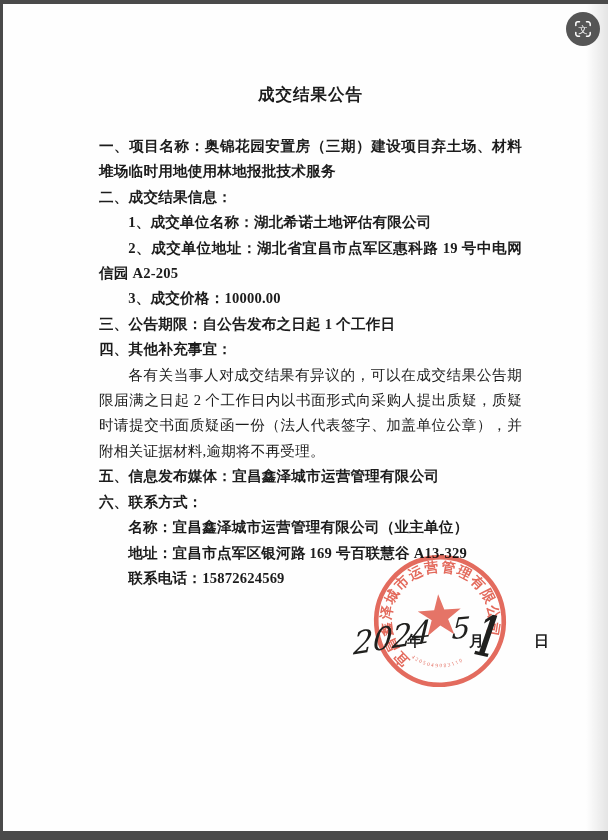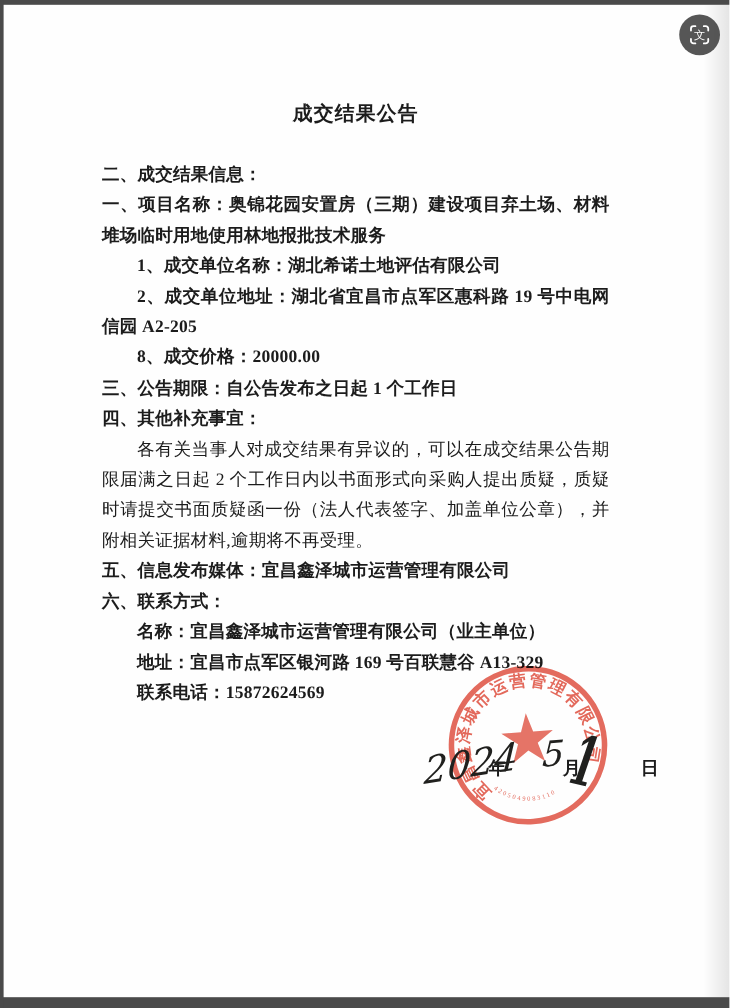--- a/index.html
+++ b/index.html
@@ -3,21 +3,21 @@
 <meta charset="utf-8">
 <style>
   html,body{margin:0;padding:0;}
   body{width:608px;height:840px;overflow:hidden;background:#fff;
        font-family:"Liberation Serif","DejaVu Serif",serif;}
   .page{position:relative;width:608px;height:840px;box-sizing:border-box;
         background:#fefefe;color:#1c1c1c;
         border-top:4px solid #4a4a4a;border-left:3px solid #4a4a4a;border-bottom:9px solid #4a4a4a;}
   .edge-shadow{position:absolute;top:0;right:0;width:22px;height:100%;
         background:linear-gradient(to left, rgba(0,0,0,0.10), rgba(0,0,0,0));pointer-events:none;}
-  .content{position:absolute;left:82px;top:0;width:423px;padding-top:78px;
+  .content{position:absolute;left:96px;top:0;width:423px;padding-top:78px;
         font-size:14.6px;line-height:25.4px;letter-spacing:0.2px;}
   h1.doc-title{font-size:16.5px;line-height:25px;font-weight:bold;text-align:center;
         margin:0 0 27px 0;letter-spacing:1px;}
   .content p{margin:0;}
   .b{font-weight:bold;}
   .ind{text-indent:2em;}
   .just{text-align:justify;}
   
   .stamp{position:absolute;left:365px;top:545px;width:144px;height:144px;
         transform:rotate(-4deg);opacity:0.88;mix-blend-mode:multiply;}
@@ -37,25 +37,25 @@
         background:rgba(72,72,72,0.92);display:flex;align-items:center;justify-content:center;
         cursor:pointer;z-index:10;}
 </style>
 </head>
 <body>
 
 <div class="page">
 
   <div class="content">
     <h1 class="doc-title">成交结果公告</h1>
+    <p class="b just">一、项目名称：奥锦花园安置房（三期）建设项目弃土场、材料堆场临时用地使用林地报批技术服务</p>
     <p class="b">二、成交结果信息：</p>
-    <p class="b just">一、项目名称：奥锦花园安置房（三期）建设项目弃土场、材料堆场临时用地使用林地报批技术服务</p>
     <p class="b ind">1、成交单位名称：湖北希诺土地评估有限公司</p>
     <p class="b ind just">2、成交单位地址：湖北省宜昌市点军区惠科路 19 号中电网信园 A2-205</p>
-    <p class="b ind">8、成交价格：20000.00</p>
+    <p class="b ind">3、成交价格：10000.00</p>
     <p class="b">三、公告期限：自公告发布之日起 1 个工作日</p>
     <p class="b">四、其他补充事宜：</p>
     <p class="ind just">各有关当事人对成交结果有异议的，可以在成交结果公告期限届满之日起 2 个工作日内以书面形式向采购人提出质疑，质疑时请提交书面质疑函一份（法人代表签字、加盖单位公章），并附相关证据材料,逾期将不再受理。</p>
     <p class="b">五、信息发布媒体：宜昌鑫泽城市运营管理有限公司</p>
     <p class="b">六、联系方式：</p>
     <p class="b ind">名称：宜昌鑫泽城市运营管理有限公司（业主单位）</p>
     <p class="b ind">地址：宜昌市点军区银河路 169 号百联慧谷 A13-329</p>
     <p class="b ind">联系电话：15872624569</p>
   </div>
 

